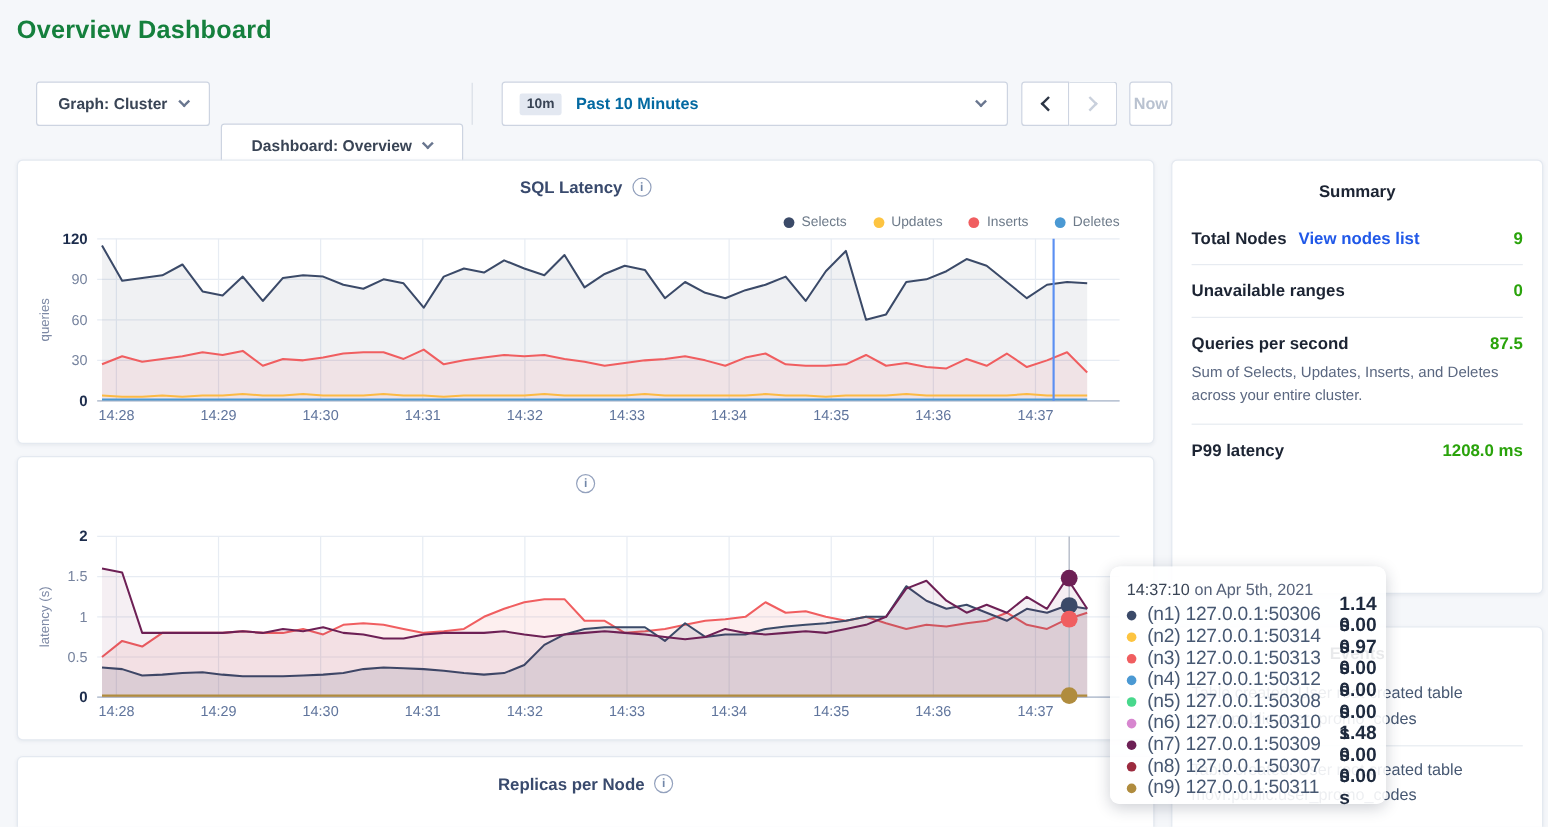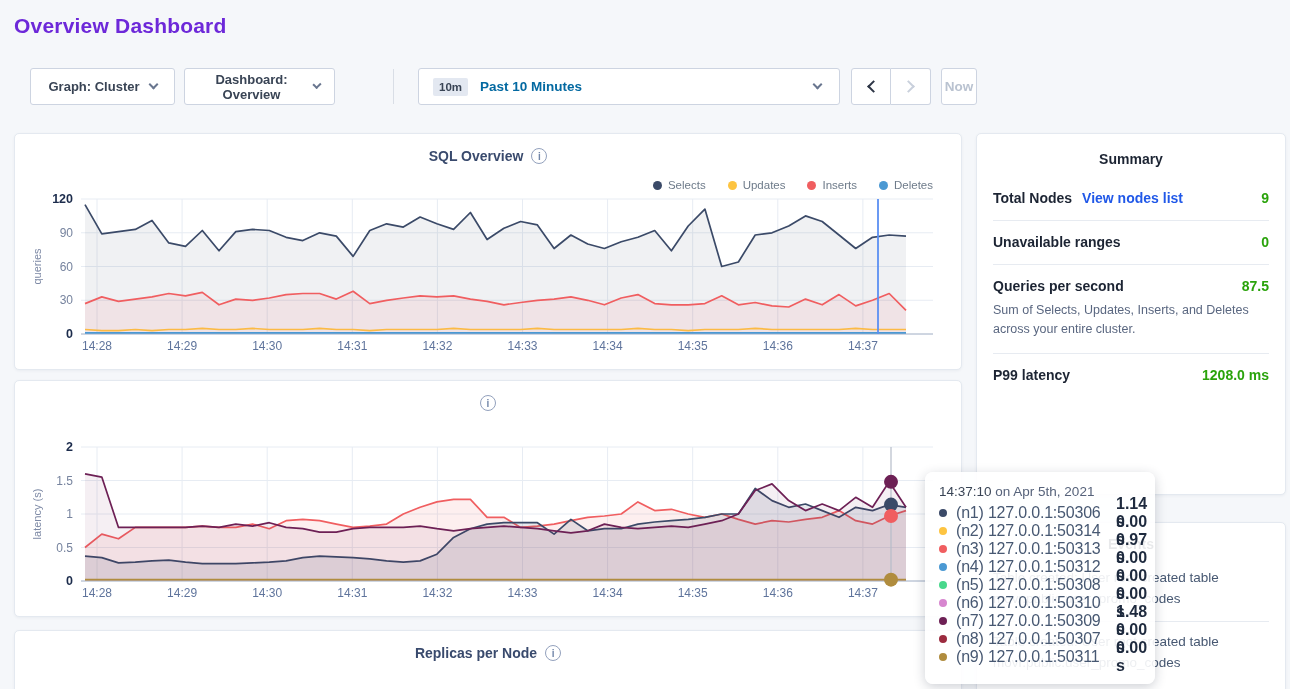--- a/index.html
+++ b/index.html
@@ -1,20 +1,20 @@
 <!DOCTYPE html>
 <html><head>
 <meta charset="utf-8">
 <style>
   * { box-sizing: border-box; margin: 0; padding: 0; }
   html,body { width:1290px; height:689px; }
   body { font-family: "Liberation Sans", sans-serif; background:#f5f7fa; }
   .app { position:relative; width:1290px; height:689px; overflow:hidden; background:#f5f7fa; }
 
-  .page-title { position:absolute; left:14px; top:14px; font-size:21px; font-weight:700; color:#6d28d9; letter-spacing:.2px; }
+  .page-title { position:absolute; left:14px; top:14px; font-size:21px; font-weight:700; color:#15803d; letter-spacing:.2px; }
 
   
   .btn { background:#fff; border:1px solid #cdd4e1; border-radius:3px; height:37px; display:flex; align-items:center; justify-content:center; cursor:pointer; font-family:inherit; }
   .dd { position:absolute; top:68px; padding:0 14px; gap:10px; font-size:13px; font-weight:700; color:#394455; }
   .chev { width:7px; height:7px; border-right:2px solid #69768f; border-bottom:2px solid #69768f; transform:rotate(45deg); margin-top:-4px; }
   .vdiv { position:absolute; left:393px; top:69px; width:1px; height:35px; background:#d9dee6; }
   .timepicker { position:absolute; left:418px; top:68px; width:422px; padding:0 14px; justify-content:flex-start; }
   .time-badge { background:#e3e8f1; color:#394455; font-size:11.5px; font-weight:700; border-radius:2px; padding:3px 6px; margin-right:12px; }
   .time-label { font-size:13.5px; font-weight:700; color:#0369a1; }
   .timepicker .chev { position:absolute; right:18px; }
@@ -58,42 +58,42 @@
   .summary-value { margin-left:auto; font-size:14px; font-weight:700; color:#2aa30b; }
   .summary-desc { margin-top:7px; font-size:12.5px; line-height:1.5; color:#5a6780; }
 
   
   .events-card { left:976px; top:522px; width:310px; height:200px; padding:0 16px; }
   .events-title { text-align:center; font-size:14px; font-weight:700; color:#1c2433; padding:13px 0 6px; }
   .event-item { font-size:13.5px; line-height:21px; color:#475872; padding:9px 0 12px; border-bottom:1px solid #e7ebf1; }
   .event-item:last-child { border-bottom:none; }
 
   
-  .tooltip { position:absolute; left:925px; top:472px; width:230px; z-index:20; background:rgba(255,255,255,.9); border-radius:8px; box-shadow:0 3px 12px rgba(30,42,62,.22); padding:12px 14px 18px; }
+  .tooltip { position:absolute; left:925px; top:472px; width:230px; z-index:20; background:rgba(255,255,255,.9); border-radius:8px; box-shadow:0 3px 12px rgba(30,42,62,.22); padding:12px 14px 4px; }
   .tooltip-time { font-size:13.5px; color:#394455; margin-bottom:5px; }
   .tooltip-time .t { color:#394455; }
   .tooltip-time .d { color:#56627a; }
   .tooltip-row { display:flex; align-items:center; height:18px; font-size:16px; color:#475872; }
   .tooltip-dot { width:8px; height:8px; border-radius:50%; margin-right:9px; flex:none; }
   .tooltip-label { width:152px; flex:none; letter-spacing:-.2px; }
   .tooltip-value { font-weight:700; color:#1e2a3e; margin-left:8px; }
 </style>
 </head>
 <body>
 
 <div class="app">
 
   <h1 class="page-title">Overview Dashboard</h1>
 
   <button class="btn dd" style="left:30px;width:145px;">
     <span>Graph: Cluster</span>
     <span class="chev"></span>
   </button>
 
-  <button class="btn dd" style="left:184px;width:151px;">
+  <button class="btn dd" style="left:184px;width:202px;margin-top:35px;">
     <span>Dashboard: Overview</span>
     <span class="chev"></span>
   </button>
 
   <div class="vdiv"></div>
 
   <button class="btn timepicker">
     <span class="time-badge">10m</span>
     <span class="time-label">Past 10 Minutes</span>
     <span class="chev"></span>
@@ -146,21 +146,21 @@
         <text transform="translate(26,132.5) rotate(-90)" text-anchor="middle" class="axis-label">queries</text>
         <path d="M70,200 L70.0,70.6 L86.8,99.9 L103.5,97.6 L120.3,95.4 L137.0,86.4 L153.8,108.9 L170.5,112.3 L187.3,96.5 L204.0,116.8 L220.8,97.6 L237.6,95.4 L254.3,96.5 L271.1,103.3 L287.8,106.6 L304.6,98.8 L321.3,102.1 L338.1,122.4 L354.8,96.5 L371.6,89.8 L388.3,93.1 L405.1,83.0 L421.9,89.8 L438.6,95.4 L455.4,78.5 L472.1,105.5 L488.9,94.3 L505.6,87.5 L522.4,90.9 L539.1,114.5 L555.9,101.0 L572.7,110.0 L589.4,114.5 L606.2,107.8 L622.9,103.3 L639.7,96.5 L656.4,116.8 L673.2,92.0 L689.9,75.1 L706.7,132.5 L723.4,128.0 L740.2,101.0 L757.0,98.8 L773.7,92.0 L790.5,81.9 L807.2,87.5 L824.0,101.0 L840.7,114.5 L857.5,103.3 L874.2,101.0 L891.0,102.1 L891.0,200 Z" fill="rgba(59,74,104,0.08)" stroke="none"></path>
         <path d="M70.0,70.6 L86.8,99.9 L103.5,97.6 L120.3,95.4 L137.0,86.4 L153.8,108.9 L170.5,112.3 L187.3,96.5 L204.0,116.8 L220.8,97.6 L237.6,95.4 L254.3,96.5 L271.1,103.3 L287.8,106.6 L304.6,98.8 L321.3,102.1 L338.1,122.4 L354.8,96.5 L371.6,89.8 L388.3,93.1 L405.1,83.0 L421.9,89.8 L438.6,95.4 L455.4,78.5 L472.1,105.5 L488.9,94.3 L505.6,87.5 L522.4,90.9 L539.1,114.5 L555.9,101.0 L572.7,110.0 L589.4,114.5 L606.2,107.8 L622.9,103.3 L639.7,96.5 L656.4,116.8 L673.2,92.0 L689.9,75.1 L706.7,132.5 L723.4,128.0 L740.2,101.0 L757.0,98.8 L773.7,92.0 L790.5,81.9 L807.2,87.5 L824.0,101.0 L840.7,114.5 L857.5,103.3 L874.2,101.0 L891.0,102.1" fill="none" stroke="#3b4a68" stroke-width="1.7" stroke-linejoin="round"></path>
         <path d="M70.0,195.5 L86.8,196.6 L103.5,196.6 L120.3,195.5 L137.0,196.6 L153.8,195.5 L170.5,195.5 L187.3,194.4 L204.0,195.5 L220.8,195.5 L237.6,194.4 L254.3,195.5 L271.1,195.5 L287.8,195.5 L304.6,194.4 L321.3,195.5 L338.1,195.5 L354.8,196.6 L371.6,195.5 L388.3,195.5 L405.1,195.5 L421.9,195.5 L438.6,194.4 L455.4,195.5 L472.1,195.5 L488.9,195.5 L505.6,195.5 L522.4,194.4 L539.1,195.5 L555.9,195.5 L572.7,195.5 L589.4,195.5 L606.2,195.5 L622.9,194.4 L639.7,195.5 L656.4,195.5 L673.2,196.6 L689.9,195.5 L706.7,195.5 L723.4,195.5 L740.2,194.4 L757.0,195.5 L773.7,195.5 L790.5,195.5 L807.2,195.5 L824.0,195.5 L840.7,194.4 L857.5,195.5 L874.2,195.5 L891.0,195.5" fill="none" stroke="#fdc441" stroke-width="1.7" stroke-linejoin="round"></path>
         <path d="M70,200 L70.0,169.6 L86.8,162.9 L103.5,167.4 L120.3,165.1 L137.0,162.9 L153.8,159.5 L170.5,161.8 L187.3,158.4 L204.0,170.8 L220.8,165.1 L237.6,166.3 L254.3,164.0 L271.1,160.6 L287.8,159.5 L304.6,159.5 L321.3,165.1 L338.1,157.3 L354.8,169.6 L371.6,166.3 L388.3,164.0 L405.1,161.8 L421.9,162.9 L438.6,161.8 L455.4,165.1 L472.1,167.4 L488.9,170.8 L505.6,168.5 L522.4,166.3 L539.1,165.1 L555.9,162.9 L572.7,166.3 L589.4,170.8 L606.2,164.0 L622.9,160.6 L639.7,169.6 L656.4,170.8 L673.2,170.8 L689.9,169.6 L706.7,161.8 L723.4,170.8 L740.2,168.5 L757.0,171.9 L773.7,173.0 L790.5,165.1 L807.2,170.8 L824.0,160.6 L840.7,171.9 L857.5,166.3 L874.2,159.5 L891.0,176.4 L891.0,200 Z" fill="rgba(240,94,96,0.09)" stroke="none"></path>
         <path d="M70.0,169.6 L86.8,162.9 L103.5,167.4 L120.3,165.1 L137.0,162.9 L153.8,159.5 L170.5,161.8 L187.3,158.4 L204.0,170.8 L220.8,165.1 L237.6,166.3 L254.3,164.0 L271.1,160.6 L287.8,159.5 L304.6,159.5 L321.3,165.1 L338.1,157.3 L354.8,169.6 L371.6,166.3 L388.3,164.0 L405.1,161.8 L421.9,162.9 L438.6,161.8 L455.4,165.1 L472.1,167.4 L488.9,170.8 L505.6,168.5 L522.4,166.3 L539.1,165.1 L555.9,162.9 L572.7,166.3 L589.4,170.8 L606.2,164.0 L622.9,160.6 L639.7,169.6 L656.4,170.8 L673.2,170.8 L689.9,169.6 L706.7,161.8 L723.4,170.8 L740.2,168.5 L757.0,171.9 L773.7,173.0 L790.5,165.1 L807.2,170.8 L824.0,160.6 L840.7,171.9 L857.5,166.3 L874.2,159.5 L891.0,176.4" fill="none" stroke="#f05e60" stroke-width="1.7" stroke-linejoin="round"></path>
         <path d="M70.0,198.9 L86.8,198.9 L103.5,198.9 L120.3,198.9 L137.0,198.9 L153.8,198.9 L170.5,198.9 L187.3,198.9 L204.0,198.9 L220.8,198.9 L237.6,198.9 L254.3,198.9 L271.1,198.9 L287.8,198.9 L304.6,198.9 L321.3,198.9 L338.1,198.9 L354.8,198.9 L371.6,198.9 L388.3,198.9 L405.1,198.9 L421.9,198.9 L438.6,198.9 L455.4,198.9 L472.1,198.9 L488.9,198.9 L505.6,198.9 L522.4,198.9 L539.1,198.9 L555.9,198.9 L572.7,198.9 L589.4,198.9 L606.2,198.9 L622.9,198.9 L639.7,198.9 L656.4,198.9 L673.2,198.9 L689.9,198.9 L706.7,198.9 L723.4,198.9 L740.2,198.9 L757.0,198.9 L773.7,198.9 L790.5,198.9 L807.2,198.9 L824.0,198.9 L840.7,198.9 L857.5,198.9 L874.2,198.9 L891.0,198.9" fill="none" stroke="#4b99d3" stroke-width="1.7" stroke-linejoin="round"></path>
         <line x1="863" x2="863" y1="65" y2="200" stroke="#5b8ff2" stroke-width="1.8"></line>
       </svg>
     <div class="chart-title-row">
-      <span class="chart-title">SQL Overview</span>
+      <span class="chart-title">SQL Latency</span>
       <span class="info-icon">i</span>
     </div>
     <div class="legend" id="sql-legend">
         <span class="legend-item">
           <span class="legend-dot" style="background: rgb(59, 74, 104);"></span>
           <span>Selects</span>
         </span>
         <span class="legend-item">
           <span class="legend-dot" style="background: rgb(253, 196, 65);"></span>
           <span>Updates</span>

